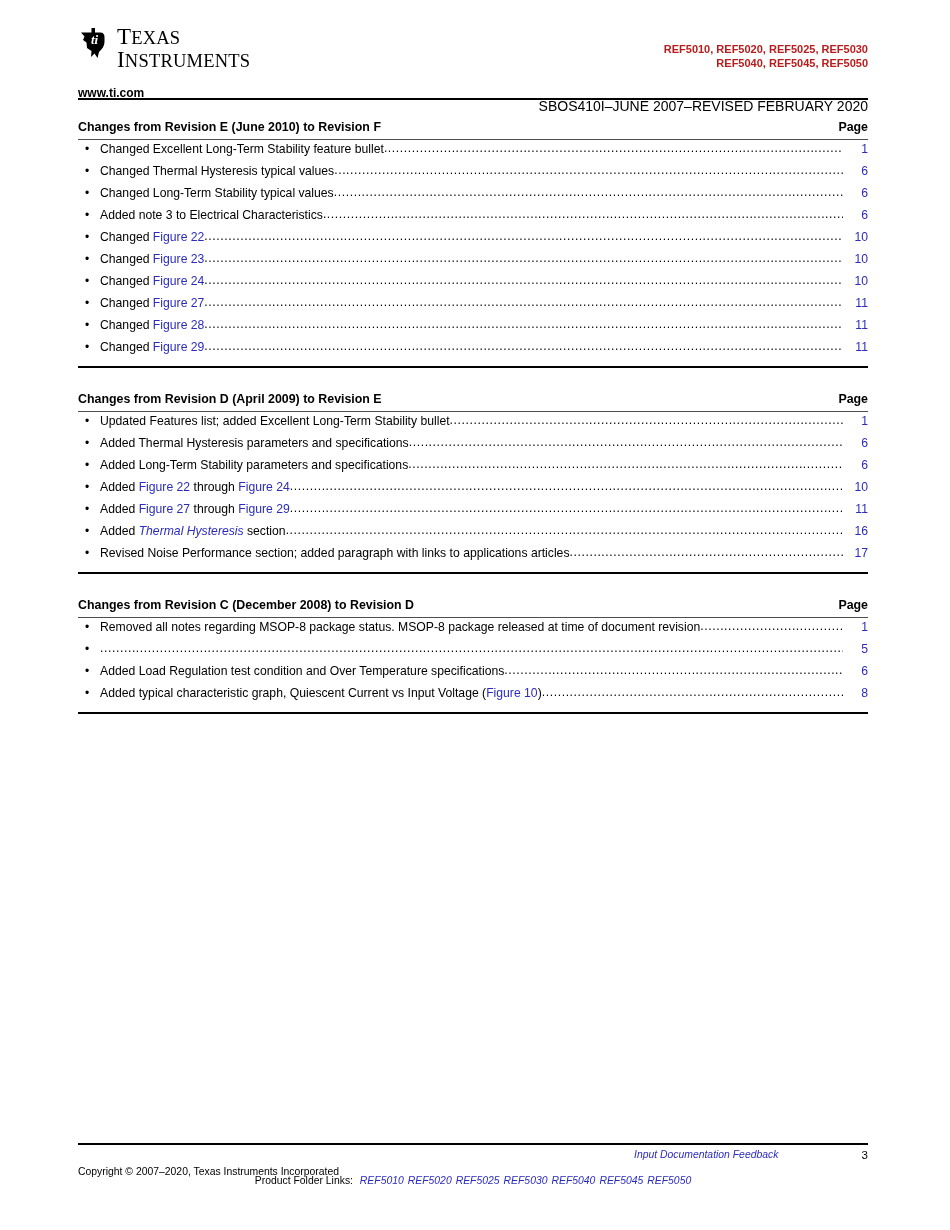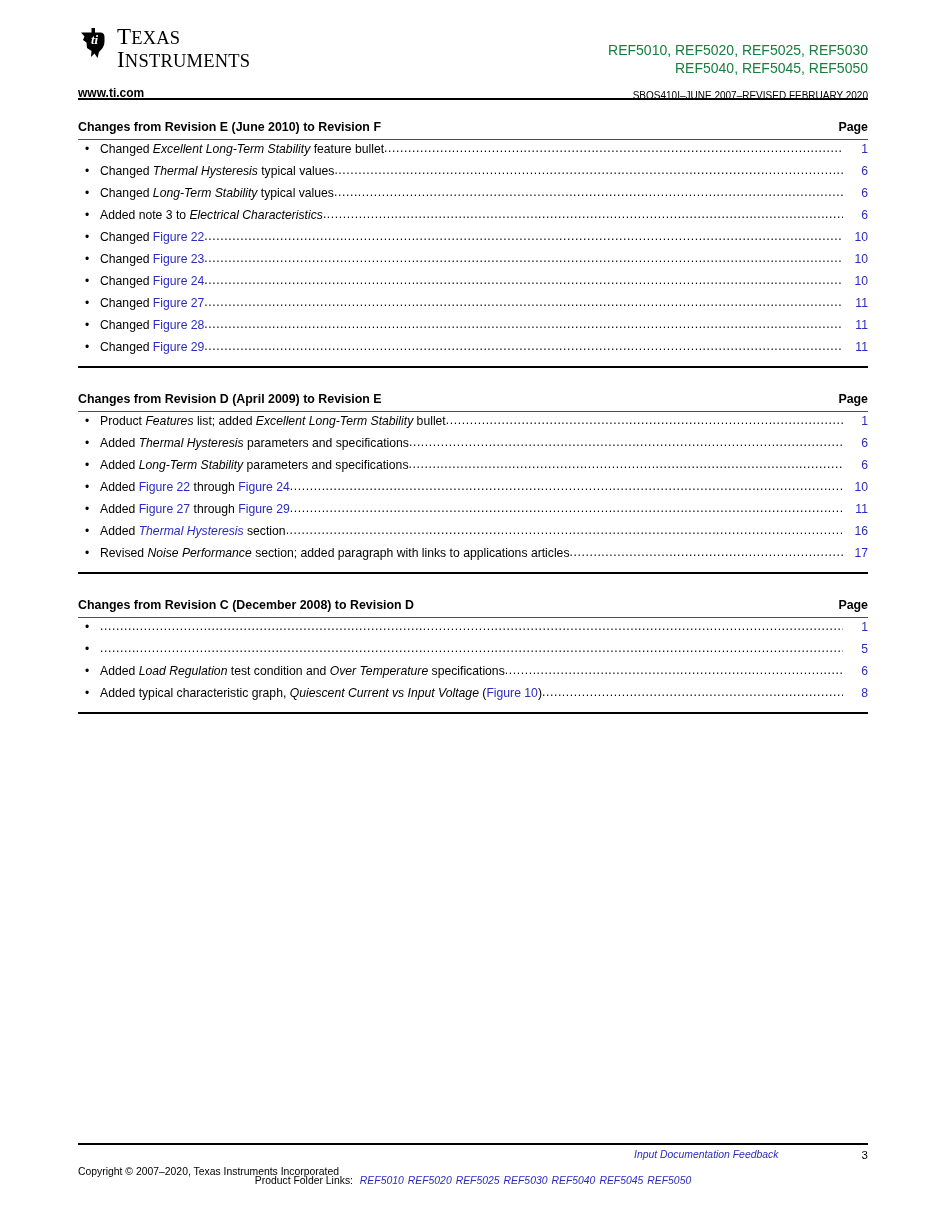--- a/index.html
+++ b/index.html
@@ -58,40 +58,40 @@
   }
   .logo-words .lw .cap {
     font-size: 23px;
   }
 
   .partnos {
     position: absolute;
     right: 0px;
     top: 16px;
     text-align: right;
-    color: #15803d;
-    font-size: 14px;
-    font-weight: normal;
+    color: #b91c1c;
+    font-size: 11px;
+    font-weight: bold;
     line-height: 1.28;
     white-space: nowrap;
   }
 
   .ti-url {
     position: absolute;
     left: 0px;
     top: 60px;
     font-size: 12px;
     font-weight: bold;
     color: #000;
   }
   .docid {
     position: absolute;
     right: 0px;
-    top: 64px;
-    font-size: 10px;
+    top: 72px;
+    font-size: 14px;
     color: #000;
     white-space: nowrap;
   }
   .header-rule {
     position: absolute;
     left: 78px;
     top: 98px;
     width: 790px;
     height: 0;
     border-top: 2.4px solid #000;
@@ -167,21 +167,21 @@
     top: -1px;
   }
   .pagenum {
     flex: 0 0 24px;
     text-align: right;
     color: #2b2bc0;
     font-size: 12.2px;
   }
   .lnk { color: #2b2bc0; }
   .lnk-i { color: #2b2bc0; font-style: italic; }
-  .it { font-style: italic; }
+  .it { }
 
   
   .footer-rule {
     position: absolute;
     left: 78px;
     top: 1143px;
     width: 790px;
     height: 0;
     border-top: 2.4px solid #000;
   }
@@ -330,21 +330,21 @@
       </div>
       <div class="rev-section">
         <div class="sec-head">
           <span class="sec-title">Changes from Revision D (April 2009) to Revision E</span>
           <span class="sec-page">Page</span>
         </div>
         <div class="sec-head-rule"></div>
         <ul class="bullets">
           <li>
             <span class="bullet-dot">•</span>
-            <span class="b-text"><span>Product </span><span class="it">Features</span><span> list; added </span><span class="it">Excellent Long-Term Stability</span><span> bullet </span></span>
+            <span class="b-text"><span>Updated </span><span class="it">Features</span><span> list; added </span><span class="it">Excellent Long-Term Stability</span><span> bullet </span></span>
             <span class="leader">............................................................................................................................................................................................................................................................................................................</span>
             <span class="pagenum">1</span>
           </li>
           <li>
             <span class="bullet-dot">•</span>
             <span class="b-text"><span>Added </span><span class="it">Thermal Hysteresis</span><span> parameters and specifications </span></span>
             <span class="leader">............................................................................................................................................................................................................................................................................................................</span>
             <span class="pagenum">6</span>
           </li>
           <li>
@@ -382,20 +382,21 @@
       </div>
       <div class="rev-section">
         <div class="sec-head">
           <span class="sec-title">Changes from Revision C (December 2008) to Revision D</span>
           <span class="sec-page">Page</span>
         </div>
         <div class="sec-head-rule"></div>
         <ul class="bullets">
           <li>
             <span class="bullet-dot">•</span>
+            <span class="b-text"><span>Removed all notes regarding MSOP-8 package status. MSOP-8 package released at time of document revision</span></span>
             <span class="leader">............................................................................................................................................................................................................................................................................................................</span>
             <span class="pagenum">1</span>
           </li>
           <li>
             <span class="bullet-dot">•</span>
             <span class="leader">............................................................................................................................................................................................................................................................................................................</span>
             <span class="pagenum">5</span>
           </li>
           <li>
             <span class="bullet-dot">•</span>

